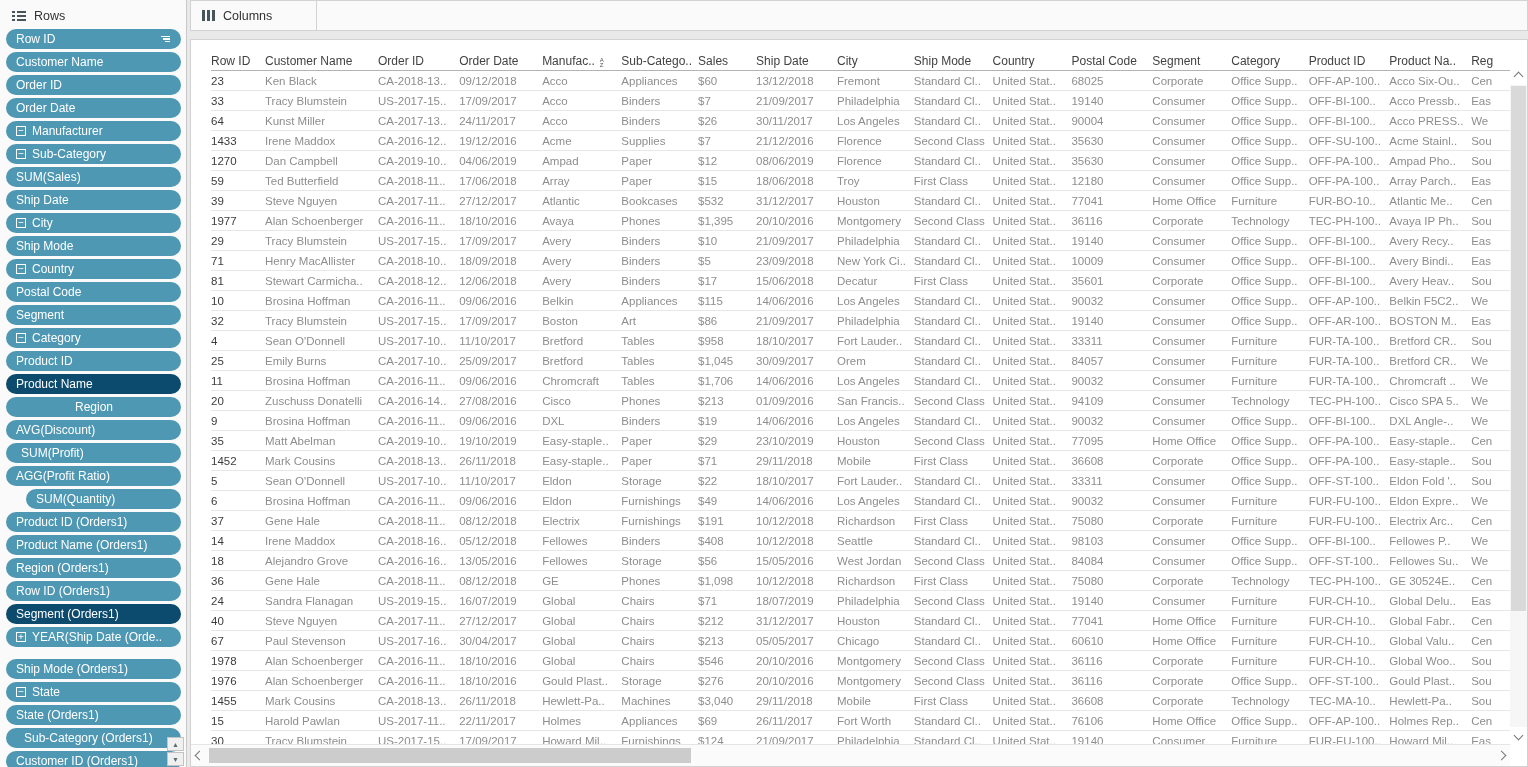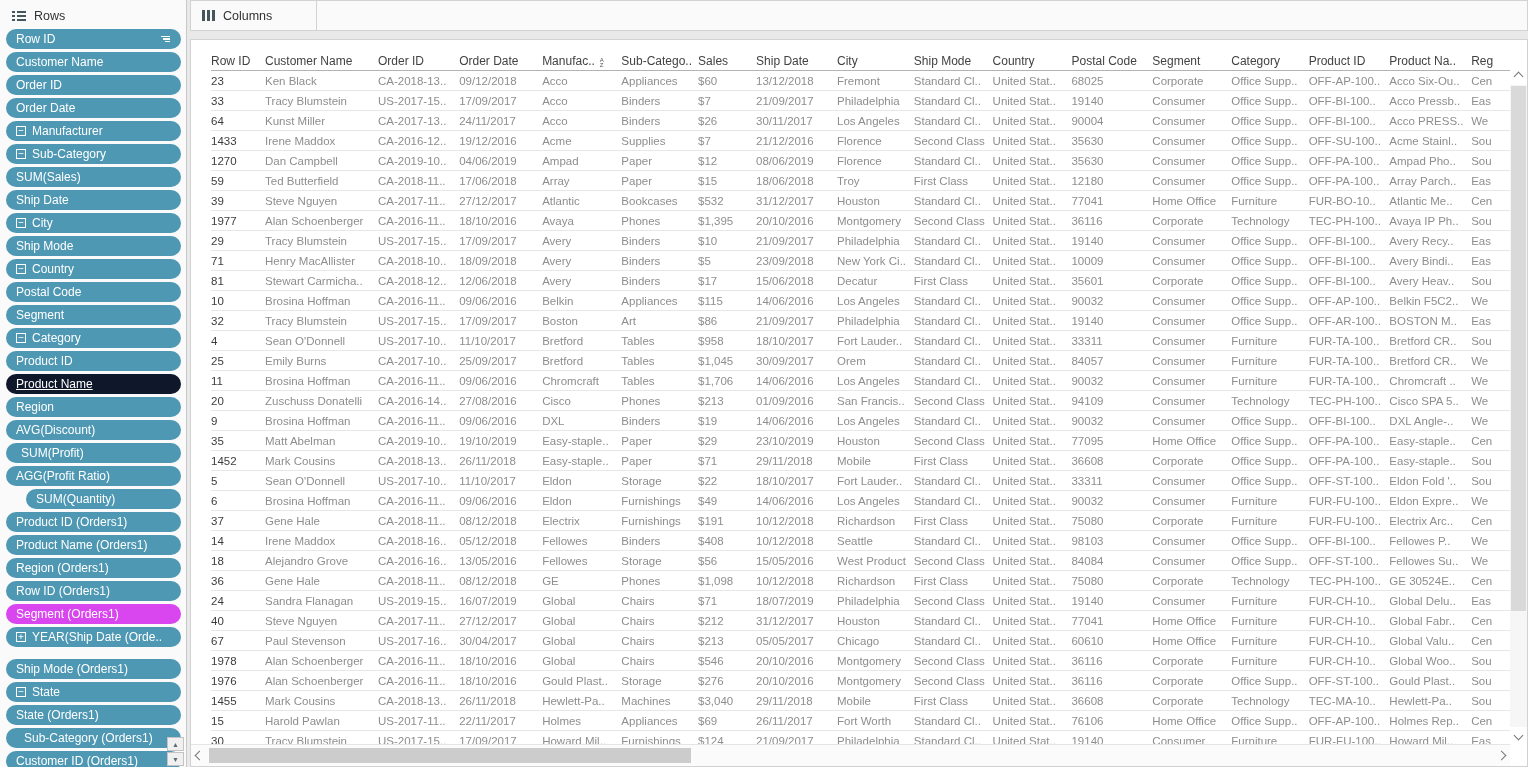--- a/index.html
+++ b/index.html
@@ -171,24 +171,24 @@
       <div class="pill" style="background: rgb(78, 152, 179);">
         <span class="lbl">Segment</span>
       </div>
       <div class="pill" style="background: rgb(78, 152, 179);">
         <span class="exp">−</span>
         <span class="lbl">Category</span>
       </div>
       <div class="pill" style="background: rgb(78, 152, 179);">
         <span class="lbl">Product ID</span>
       </div>
-      <div class="pill" style="background: #0f172a; text-decoration: underline;">
+      <div class="pill" style="background: #0c4a6e;">
         <span class="lbl">Product Name</span>
       </div>
-      <div class="pill" style="background: rgb(78, 152, 179);">
+      <div class="pill" style="background: rgb(78, 152, 179); justify-content: center;">
         <span class="lbl">Region</span>
       </div>
       <div class="pill" style="background: rgb(78, 152, 179);">
         <span class="lbl">AVG(Discount)</span>
       </div>
       <div class="pill" style="background: rgb(78, 152, 179); padding-left: 15px;">
         <span class="lbl">SUM(Profit)</span>
       </div>
       <div class="pill" style="background: rgb(78, 152, 179);">
         <span class="lbl">AGG(Profit Ratio)</span>
@@ -201,21 +201,21 @@
       </div>
       <div class="pill" style="background: rgb(78, 152, 179);">
         <span class="lbl">Product Name (Orders1)</span>
       </div>
       <div class="pill" style="background: rgb(78, 152, 179);">
         <span class="lbl">Region (Orders1)</span>
       </div>
       <div class="pill" style="background: rgb(78, 152, 179);">
         <span class="lbl">Row ID (Orders1)</span>
       </div>
-      <div class="pill" style="background: #d946ef;">
+      <div class="pill" style="background: #0c4a6e;">
         <span class="lbl">Segment (Orders1)</span>
       </div>
       <div class="pill" style="background: rgb(78, 152, 179);">
         <span class="exp">+</span>
         <span class="lbl">YEAR(Ship Date (Orde..</span>
       </div>
       <div class="pill" style="background: rgb(78, 152, 179); margin-top: 12px;">
         <span class="lbl">Ship Mode (Orders1)</span>
       </div>
       <div class="pill" style="background: rgb(78, 152, 179);">
@@ -824,21 +824,21 @@
           </tr>
           <tr>
             <td class="first">18</td>
             <td>Alejandro Grove</td>
             <td>CA-2016-16..</td>
             <td>13/05/2016</td>
             <td>Fellowes</td>
             <td>Storage</td>
             <td>$56</td>
             <td>15/05/2016</td>
-            <td>West Product</td>
+            <td>West Jordan</td>
             <td>Second Class</td>
             <td>United Stat..</td>
             <td>84084</td>
             <td>Consumer</td>
             <td>Office Supp..</td>
             <td>OFF-ST-100..</td>
             <td>Fellowes Su..</td>
             <td>We</td>
           </tr>
           <tr>

